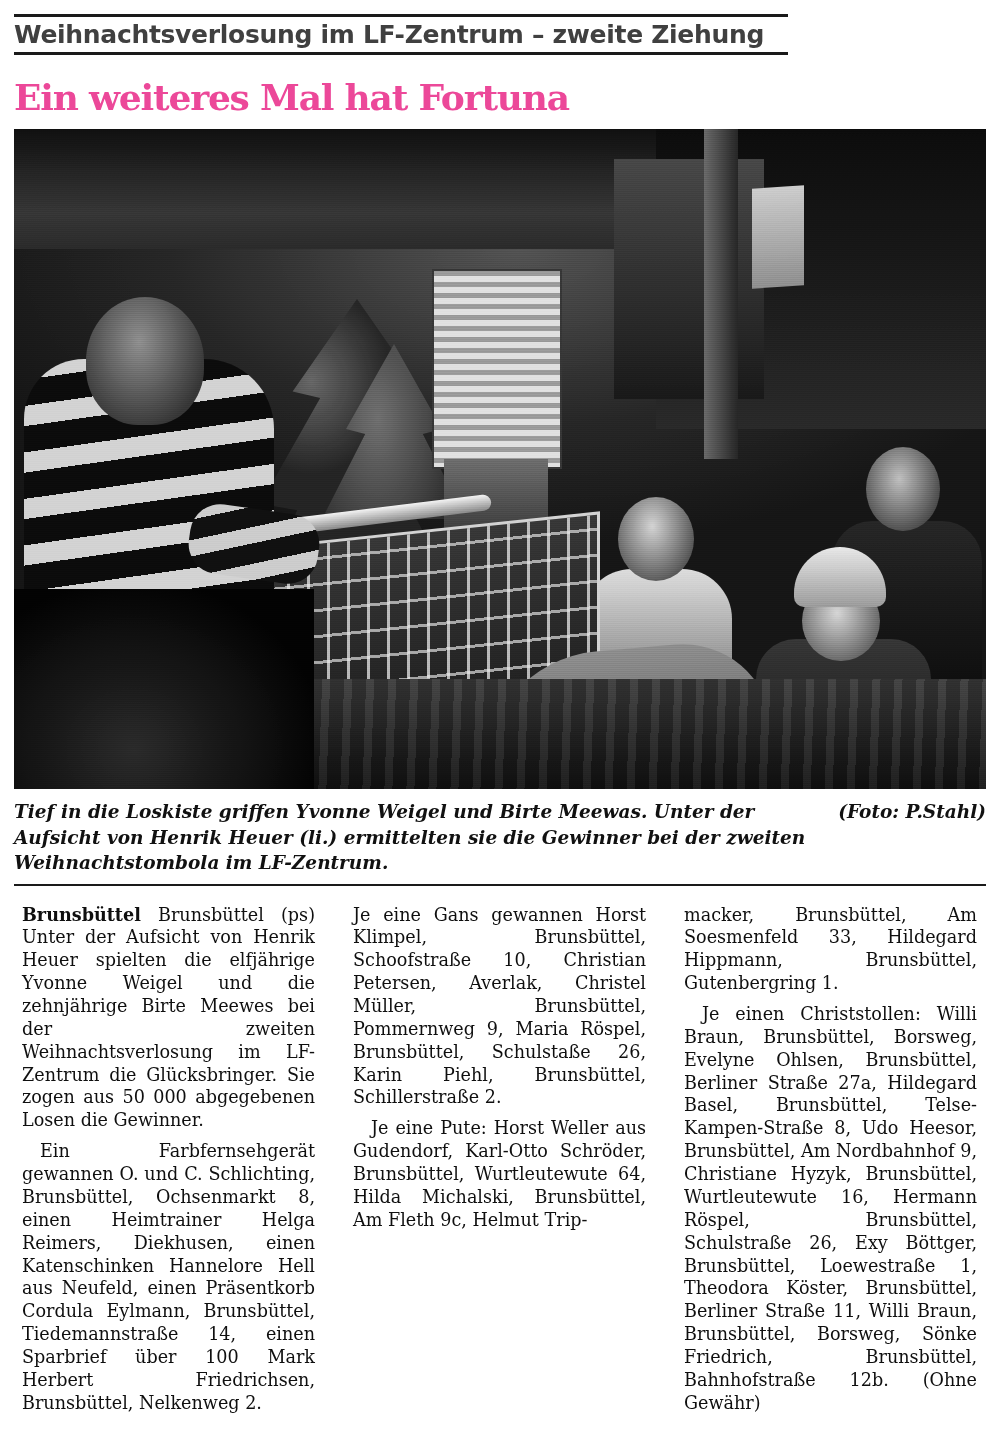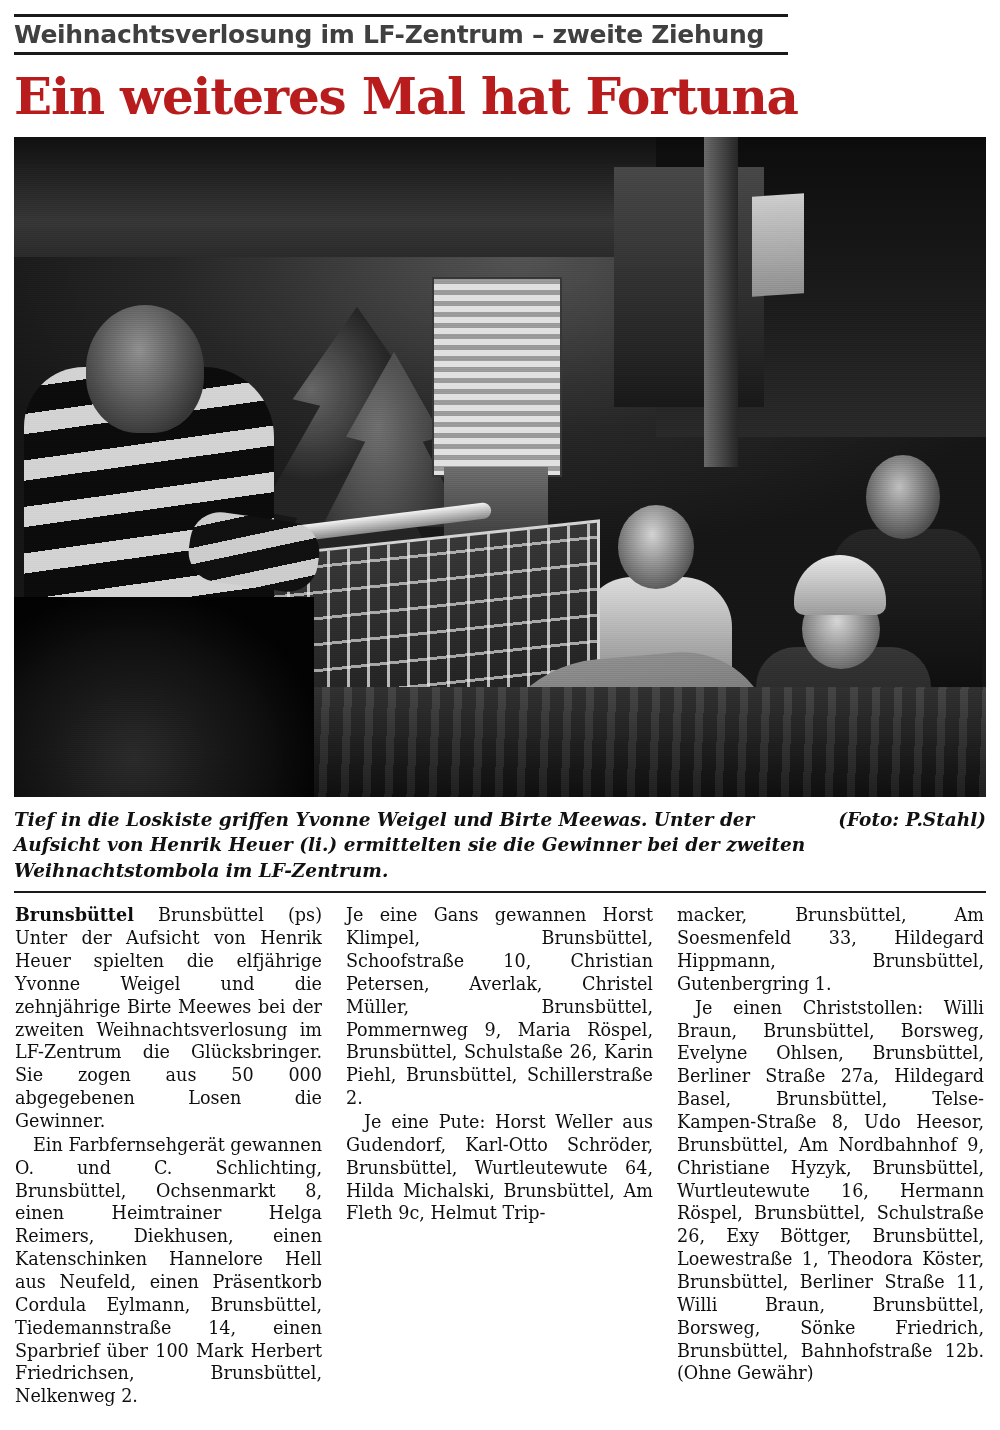--- a/index.html
+++ b/index.html
@@ -43,25 +43,25 @@
     height: 3px;
     background: #1a1a1a;
     width: 774px;
     margin-bottom: 8px;
   }
 
   
   .headline {
     font-family: "DejaVu Serif", serif;
     font-weight: bold;
-    font-size: 50px;
+    font-size: 36px;
     line-height: 1.12;
     letter-spacing: -1.2px;
-    color: #b91c1c;
-    margin: 14px 0 12px 0;
+    color: #ec4899;
+    margin: 22px 0 12px 0;
     width: 960px;
   }
   .headline .l2 { display: block; }
 
   
   .photo {
     width: 972px;
     height: 660px;
     position: relative;
     overflow: hidden;
@@ -269,21 +269,21 @@
   .col {
     width: 309px;
     font-family: "DejaVu Serif", serif;
     font-size: 17.6px;
     line-height: 1.30;
     text-align: justify;
     text-justify: inter-word;
     color: #0f0f0f;
     hyphens: manual;
   }
-  .col p { margin: 1px; }
+  .col p { margin: 8px; }
   .col p + p { text-indent: 18px; }
   .lead { font-weight: bold; }
 </style>
 </head>
 <body>
 
 <div class="page">
 
   <div class="kicker-rule-top"></div>
   <div class="kicker">Weihnachtsverlosung im LF-Zentrum – zweite Ziehung</div>

